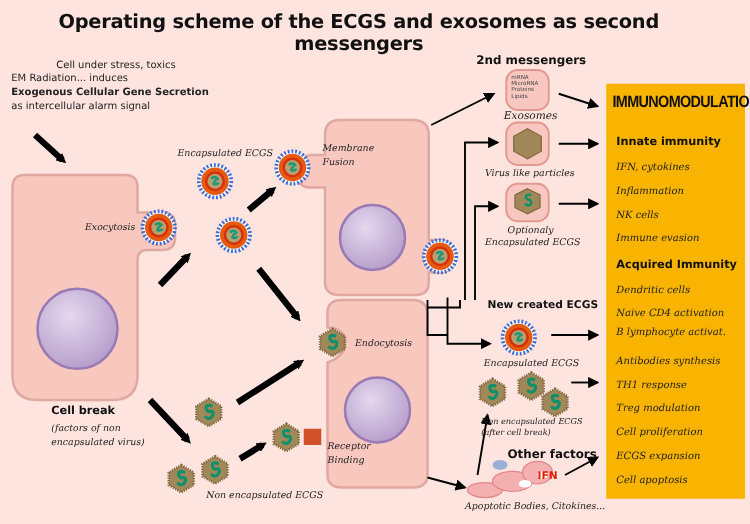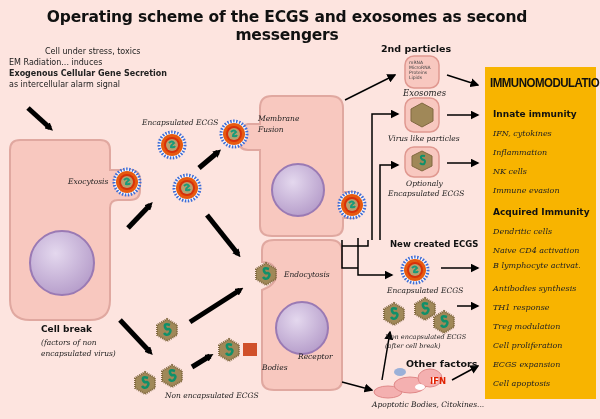--- a/index.html
+++ b/index.html
@@ -139,28 +139,28 @@
 <div class="abs txt" style="left:9px; top:46px;margin-left:36px;">Cell under stress, toxics</div>
 <div class="abs txt" style="left:9px; top:57px;">EM Radiation... induces</div>
 <div class="abs txt bold" style="left:9px; top:68px;">Exogenous Cellular Gene Secretion</div>
 <div class="abs txt" style="left:9px; top:79px;">as intercellular alarm signal</div>
 
 <div class="abs hand" style="left:142px; top:118px;">Encapsulated ECGS</div>
 <div class="abs hand" style="left:68px; top:177px;">Exocytosis</div>
 <div class="abs hand" style="left:258px; top:114px;">Membrane</div>
 <div class="abs hand" style="left:258px; top:125px;">Fusion</div>
 <div class="abs hand" style="left:284px; top:270px;">Endocytosis</div>
-<div class="abs hand" style="left:262px; top:352px;padding-left:36px;">Receptor</div>
-<div class="abs hand" style="left:262px; top:363px;">Bodies</div>
+<div class="abs hand" style="left:262px; top:352px;">Receptor</div>
+<div class="abs hand" style="left:262px; top:363px;">Binding</div>
 <div class="abs label-b" style="left:41px; top:324px; font-size:9px;">Cell break</div>
 <div class="abs hand" style="left:41px; top:338px;">(factors of non</div>
 <div class="abs hand" style="left:41px; top:349px;">encapsulated virus)</div>
 <div class="abs hand" style="left:165px; top:391px;">Non encapsulated ECGS</div>
 
-<div class="abs label-b" style="left:381px; top:43px;">2nd particles</div>
+<div class="abs label-b" style="left:381px; top:43px;">2nd messengers</div>
 <div class="abs" style="left:409px; top:60px; font-size:4.5px; line-height:5px; color:#444;">
   <div>mRNA</div>
   <div>MicroRNA</div>
   <div>Proteins</div>
   <div>Lipids</div>
 </div>
 <div class="abs hand" style="left:403px; top:88px; font-size:8.5px;">Exosomes</div>
 <div class="abs hand" style="left:388px; top:134px;">Virus like particles</div>
 <div class="abs hand" style="left:406px; top:179px;">Optionaly</div>
 <div class="abs hand" style="left:388px; top:189px;">Encapsulated ECGS</div>

